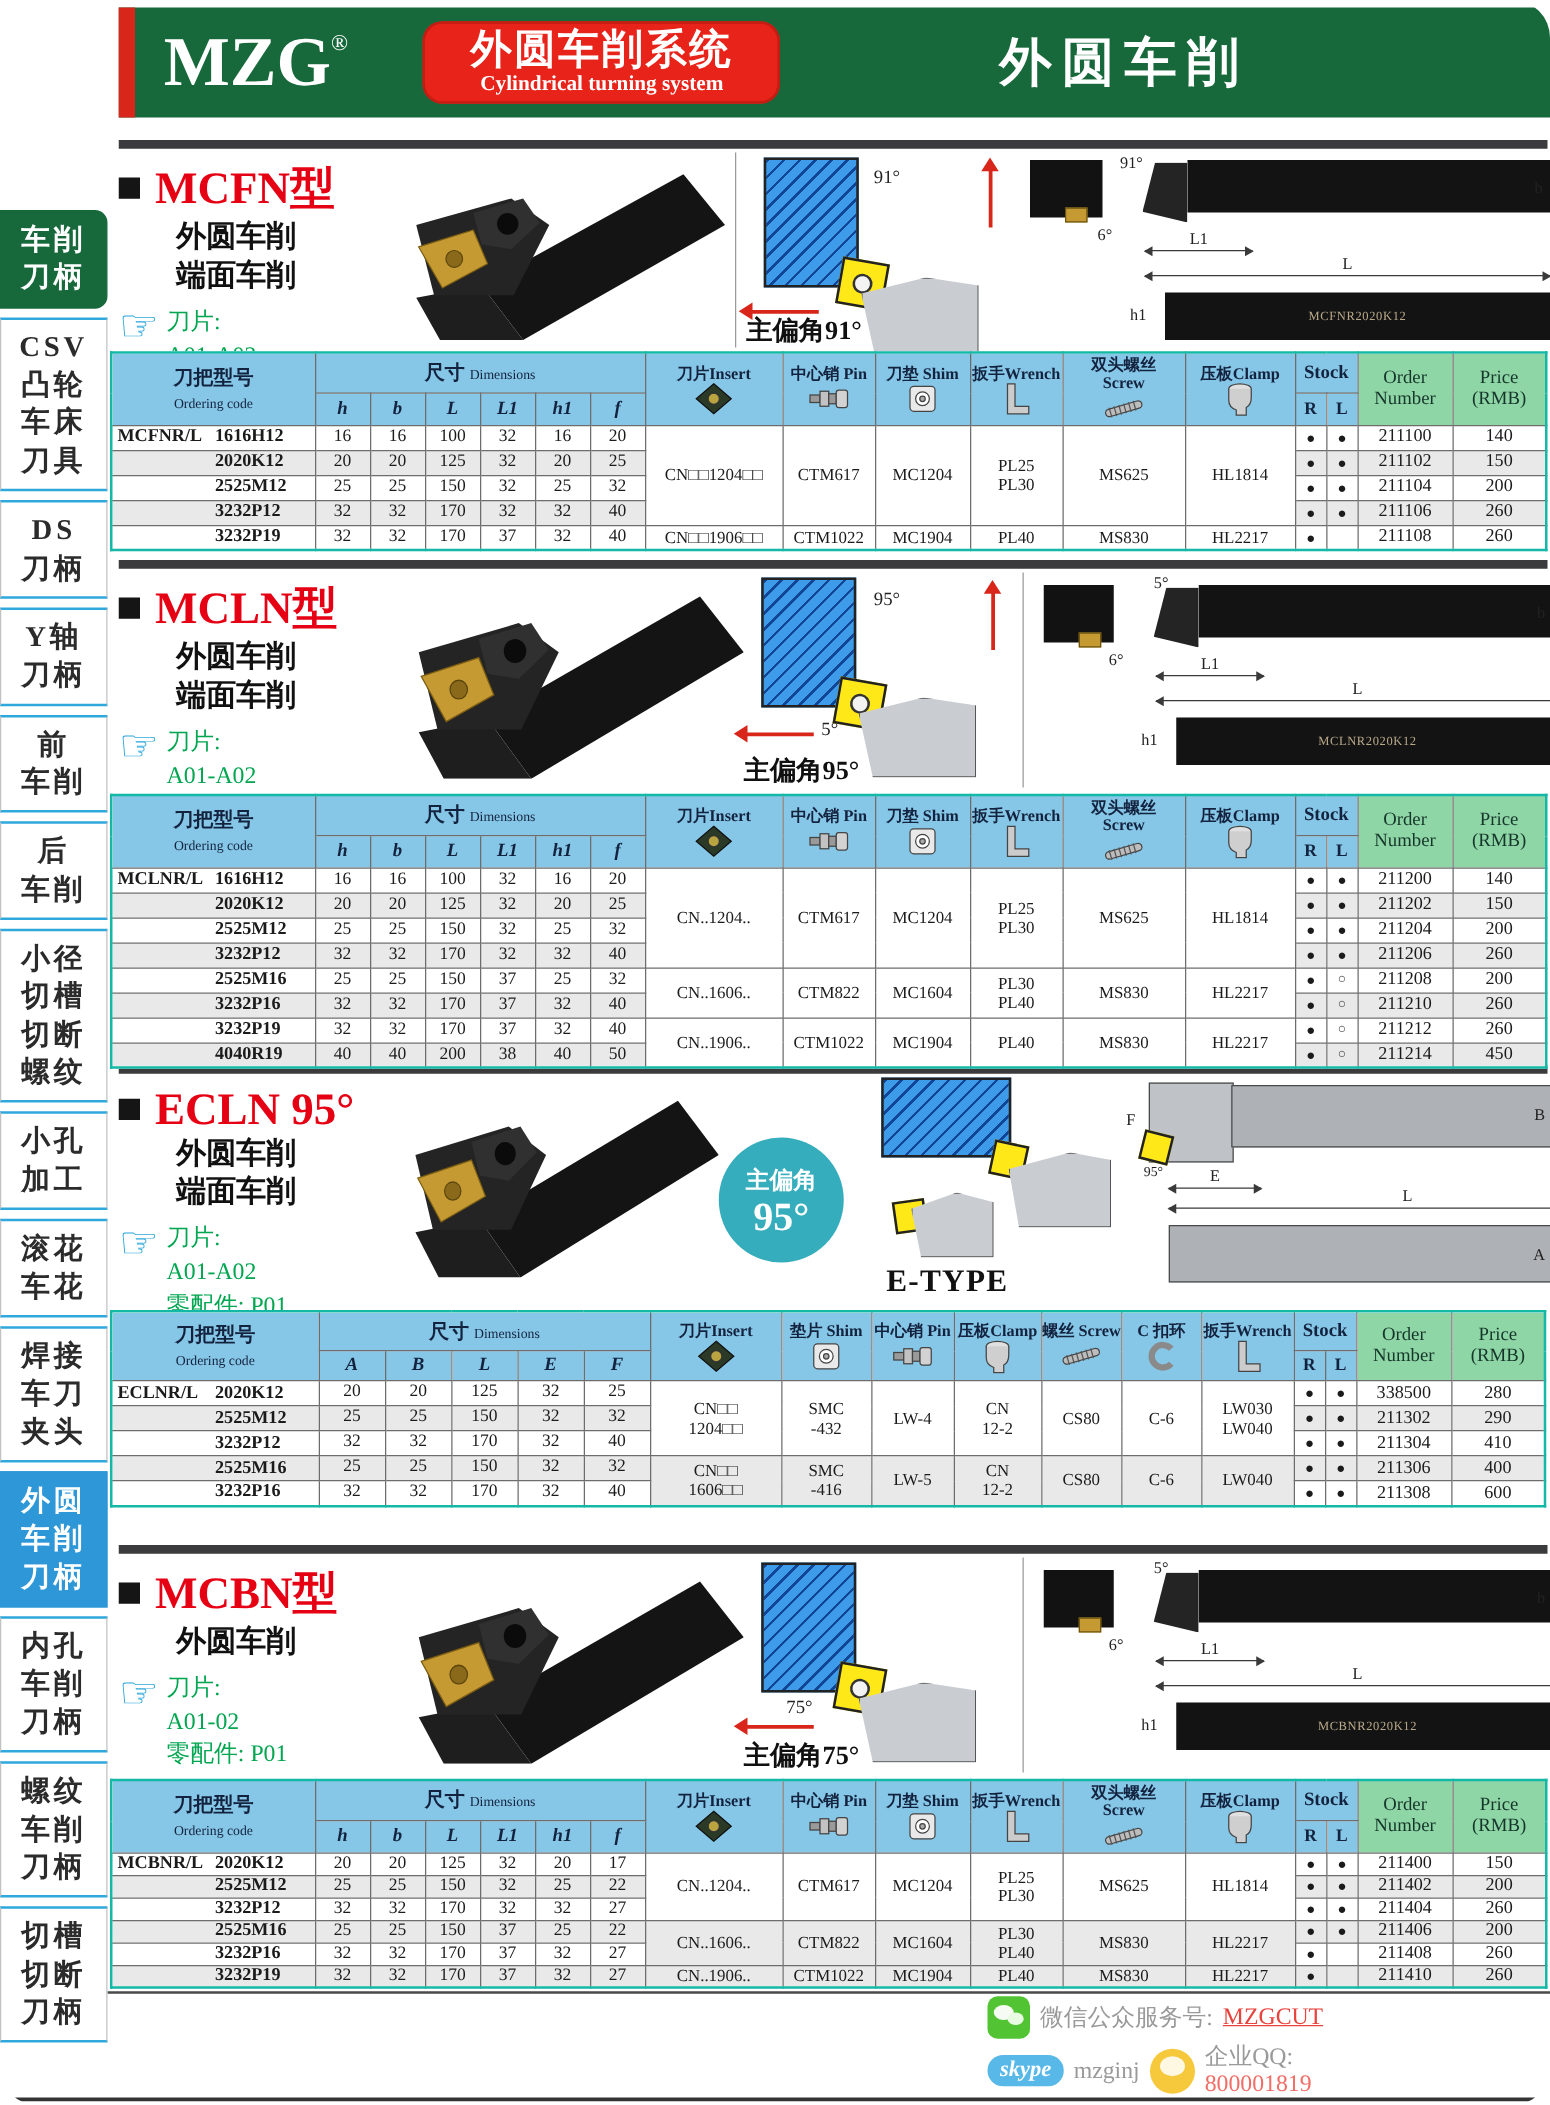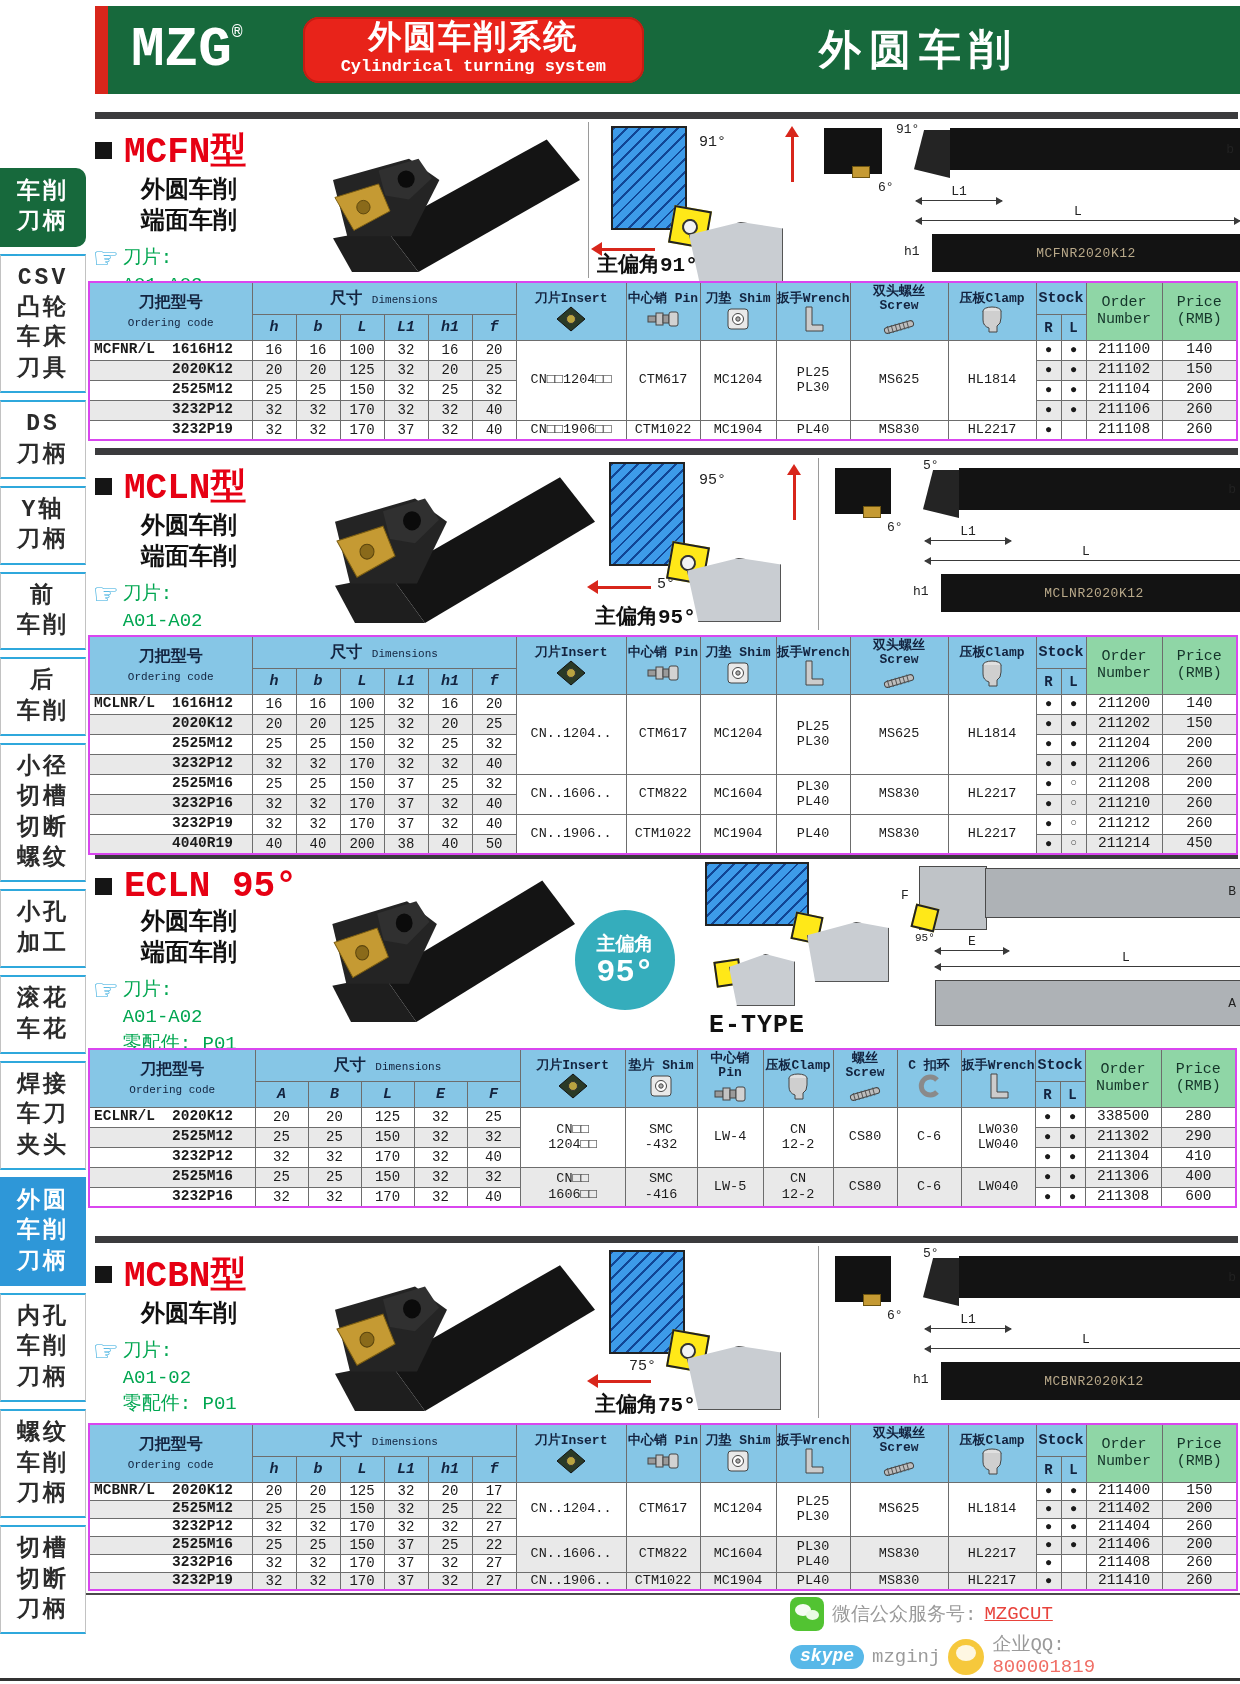--- a/index.html
+++ b/index.html
@@ -1,17 +1,17 @@
 <!DOCTYPE html>
 <html><head>
 <meta charset="utf-8">
 <style>
   html,body{margin:0;padding:0;background:#fff;}
   .page{position:relative;width:1240px;height:1684px;background:#fff;overflow:hidden;
-        font-family:Liberation Mono, monospace;color:#1b1b1b;}
+        font-family:Liberation Serif, serif;color:#1b1b1b;border-radius:30px;}
   
   .top-header{position:absolute;left:95px;top:6px;right:0;height:88px;background:#17693C;display:flex;align-items:center;}
   .red-strip{position:absolute;left:0;top:0;width:13px;height:100%;background:#D8261B;}
   .logo{margin-left:36px;color:#fff;font-size:56px;font-weight:bold;line-height:1;}
   .logo sup{font-size:18px;vertical-align:28px;font-weight:normal;}
   .badge{background:#E8231A;border-radius:16px;padding:5px 38px 7px;text-align:center;margin-left:60px;color:#fff;box-shadow:0 0 0 2px #c21d13 inset;}
   .badge-cn{font-size:33px;font-weight:bold;letter-spacing:2px;line-height:1.1;}
   .badge-en{font-size:17px;font-weight:bold;line-height:1.1;}
   .page-title{color:#fff;font-size:42px;font-weight:bold;margin-left:175px;letter-spacing:8px;}
   
@@ -72,25 +72,25 @@
   .tdv-bar.gray{background:#AeB2B6;border:1px solid #4a4a4a;}
   .tdv-head{position:absolute;background:#242424;clip-path:polygon(28% 0,100% 0,100% 100%,0 82%);}
   .tdv-head.gray{background:#BFC3C7;border:1px solid #4a4a4a;clip-path:none;}
   .gold-dot{position:absolute;background:#C59A33;border:1px solid #6d540f;}
   .dimline{position:absolute;border-top:1px solid #3a3a3a;text-align:center;}
   .dimline::before,.dimline::after{content:"";position:absolute;top:-4px;border:4px solid transparent;}
   .dimline::before{left:-1px;border-right:7px solid #3a3a3a;border-left:0;}
   .dimline::after{right:-1px;border-left:7px solid #3a3a3a;border-right:0;}
   .dimline span{position:relative;top:-19px;background:#fff;padding:0 4px;font-size:13px;color:#222;}
   .lb{position:absolute;font-size:13px;color:#222;}
-  .model-label{color:#b9a98a;font-size:13px;letter-spacing:.5px;}
+  .model-label{color:#b9a98a;font-size:10px;letter-spacing:.5px;}
   .bar-center{display:flex;align-items:center;justify-content:center;height:100%;}
   
   .table-wrap{position:absolute;left:88px;width:1148px;z-index:2;}
-  .dt{border-collapse:collapse;table-layout:fixed;width:1148px;background:#fff;border:2px solid #d946ef;}
+  .dt{border-collapse:collapse;table-layout:fixed;width:1148px;background:#fff;border:2px solid #14b8a6;}
   .dt th,.dt td{border:1px solid #6d6d6d;text-align:center;vertical-align:middle;padding:0;overflow:hidden;}
   .dt thead th{background:#86C6E6;color:#13233f;}
   .dt thead tr.r1 th{height:30px;}
   .dt thead tr.subrow th{height:23px;}
   .ecln-t .dt thead tr.r1 th,{height:44px;}
   .dt th.green{background:#8FD6A6;font-weight:normal;font-size:15px;line-height:1.15;color:#15352a;}
   .hcn{font-size:16px;font-weight:bold;}
   .hen{font-size:11px;font-weight:normal;}
   .comp-label{font-size:13px;font-weight:bold;white-space:pre-line;line-height:1.1;padding-top:2px;}
   .comp-icon{height:26px;display:flex;align-items:center;justify-content:center;}

